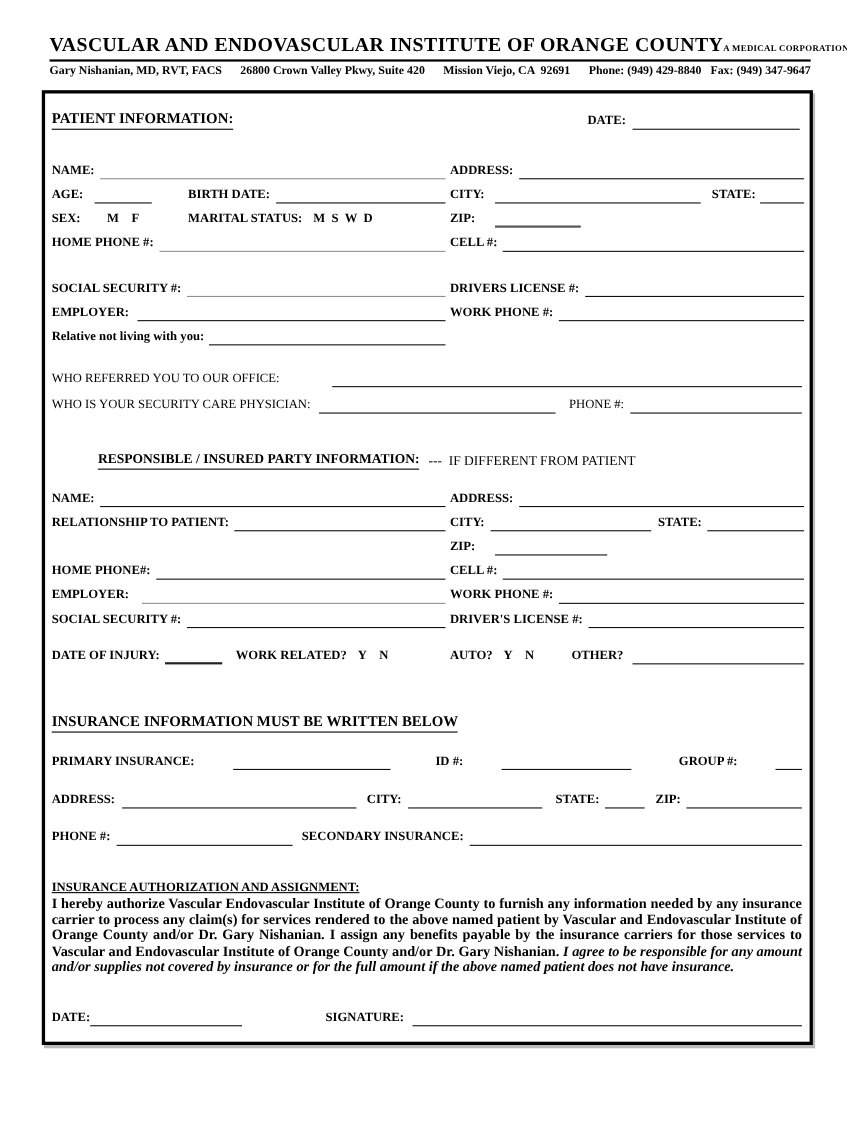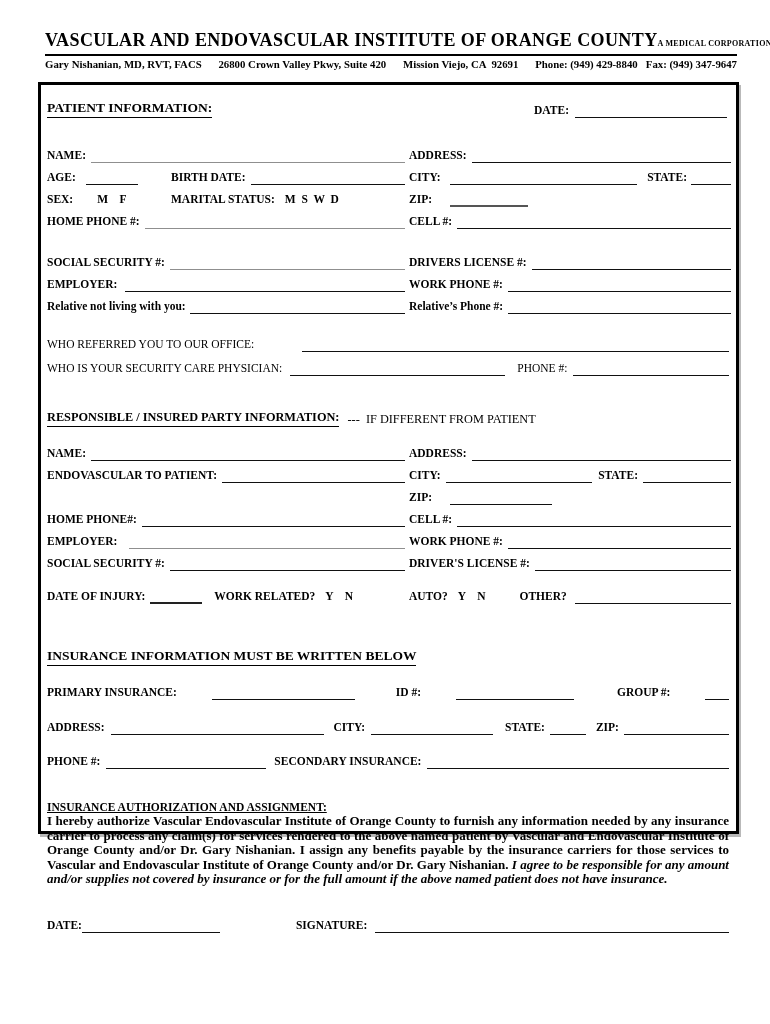--- a/index.html
+++ b/index.html
@@ -26,21 +26,21 @@
   .form-title { font-size:18px; font-weight:bold; letter-spacing:0.4px; white-space:pre; }
   .corp { font-size:8px; font-weight:bold; letter-spacing:0.3px; white-space:pre; }
   .subheader {
     display:flex; justify-content:space-between; margin-top:2px;
     font-size:10.8px; font-weight:bold;
   }
   .subheader span { white-space:pre; }
 
   .form-box {
     margin:12px 30px 0 38px;
-    width:701px; height:752px;
+    width:701px; height:868px;
     border:3px solid #000;
     box-shadow:2px 3px 0 #b9b9b9;
     padding:0 5px 0 6px;
     position:relative;
   }
 
   .row { display:flex; align-items:flex-end; height:17px; }
   .cols { display:flex; align-items:flex-end; }
   .cl { width:358px; display:flex; align-items:flex-end; margin-right:4px; }
   .cr { flex:1; display:flex; align-items:flex-end; }
@@ -50,21 +50,21 @@
   .sec-title-sm { font-size:12.3px; font-weight:bold; border-bottom:1.8px solid #000; padding-bottom:1px; white-space:pre; }
   .sec-suffix { font-size:12.3px; font-weight:normal; white-space:pre; margin-left:8px; }
 
   .title-bar { display:flex; align-items:flex-end; margin-top:13px; height:20px; }
   .date-group { margin-left:auto; display:flex; align-items:flex-end; margin-right:4px; }
 
   .mt-row { margin-top:7px; }
   .mt-name { margin-top:30px; }
   .mt-ssn { margin-top:26px; }
   .mt-ref { margin-top:21px; }
-  .mt-resp { margin-top:32px; height:19px; }
+  .mt-resp { margin-top:32px; height:19px;margin-left:42px; }
   .mt-name2 { margin-top:19px; }
   .mt-inj { margin-top:18px; }
   .mt-ins { margin-top:41px; height:21px; }
   .mt-prim { margin-top:17px;gap:29px; }
   .mt-addr3 { margin-top:18px; }
   .mt-ph3 { margin-top:17px; }
   .auth-block { margin-top:32px; margin-right:2px; }
   .auth-title { font-size:11.5px; font-weight:bold; text-decoration:underline; }
   .auth-text { font-size:13px; font-weight:bold; text-align:justify; line-height:14.6px; margin-top:1px; }
   .auth-text .it { font-style:italic; }
@@ -170,24 +170,20 @@
       <span class="lbl">WORK PHONE #:</span>
       <span class="blank grow" style="margin-left:5px;"></span>
     </div>
   </div>
 
   <div class="cols mt-row">
     <div class="cl">
       <span class="lbl">Relative not living with you:</span>
       <span class="blank grow" style="margin-left:4px;"></span>
     </div>
-    <div class="cr">
-      <span class="lbl">Relative’s Phone #:</span>
-      <span class="blank grow" style="margin-left:5px;"></span>
-    </div>
   </div>
 
   <div class="row mt-ref">
     <span class="lbl-reg">WHO REFERRED YOU TO OUR OFFICE:</span>
     <span class="blank grow" style="margin-left:48px; margin-right:2px;"></span>
   </div>
   <div class="row mt-row">
     <span class="lbl-reg">WHO IS YOUR SECURITY CARE PHYSICIAN:</span>
     <span class="blank" style="width:215px; margin-left:8px;"></span>
     <span class="lbl-reg" style="margin-left:12px;">PHONE #:</span>
@@ -205,21 +201,21 @@
       <span class="blank grow" style="margin-left:5px;"></span>
     </div>
     <div class="cr">
       <span class="lbl">ADDRESS:</span>
       <span class="blank grow" style="margin-left:5px;"></span>
     </div>
   </div>
 
   <div class="cols mt-row">
     <div class="cl">
-      <span class="lbl">ENDOVASCULAR TO PATIENT:</span>
+      <span class="lbl">RELATIONSHIP TO PATIENT:</span>
       <span class="blank grow" style="margin-left:5px;"></span>
     </div>
     <div class="cr">
       <span class="lbl">CITY:</span>
       <span class="blank grow" style="margin-left:5px;"></span>
       <span class="lbl" style="margin-left:6px;">STATE:</span>
       <span class="blank" style="width:88px; margin-left:5px;"></span>
     </div>
   </div>
 

